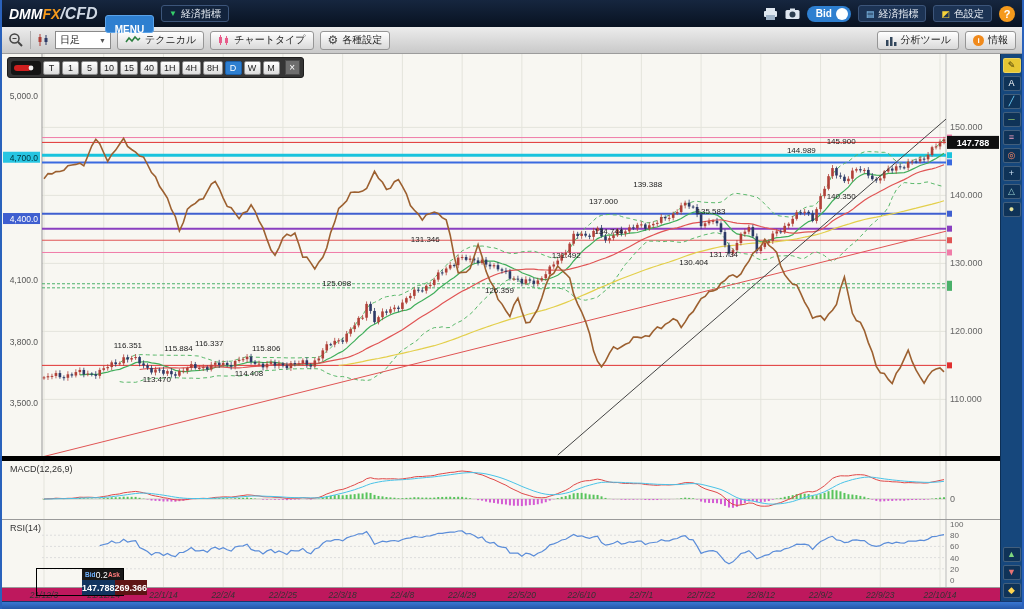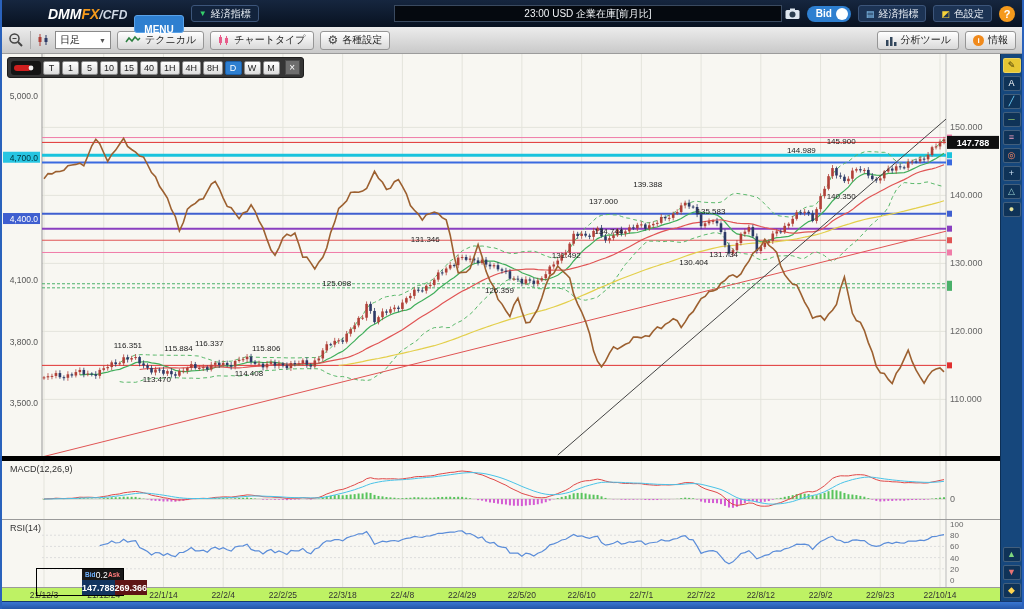--- a/index.html
+++ b/index.html
@@ -2,23 +2,23 @@
 <html><head>
 <meta charset="utf-8">
 <style>
   html,body{margin:0;padding:0;background:#555;}
   *{box-sizing:border-box;}
   .window{width:1024px;height:609px;position:relative;font-family:"Liberation Sans",sans-serif;
     border-left:2px solid #2a62bc;border-right:2px solid #2a62bc;background:#f7f6f1;overflow:hidden;}
   
   .topbar{height:27px;background:linear-gradient(#16263f,#081221);display:flex;align-items:center;gap:7px;padding:0 7px;position:relative;}
   .logo{font-style:italic;font-weight:bold;font-size:14px;letter-spacing:0;}
-  .logo .dmm{color:#fff;margin-left:39px;}
+  .logo .dmm{color:#fff;}
   .logo .fx{color:#f59a1c;}
-  .logo .cfd{color:#cfd8e4;font-size:12px;}
+  .logo .cfd{color:#cfd8e4;font-size:16px;}
   .menu-btn{background:#2e7fd0;border:1px solid #5aa2e8;border-radius:3px;color:#fff;font-size:10px;font-weight:bold;height:17px;padding:8px 9px;cursor:pointer;margin-top:20px;}
   .econ-pill{display:flex;align-items:center;gap:4px;background:#12233c;border:1px solid #3c557a;border-radius:3px;height:17px;padding:0 7px;color:#e8eef5;font-size:10px;}
   .econ-pill .tri{color:#35d06a;font-size:8px;}
   .ticker{position:absolute;left:392px;width:388px;height:17px;background:#05090f;border:1px solid #3a4a60;color:#f2f5f8;font-size:10px;display:flex;align-items:center;justify-content:center;}
   .top-right{margin-left:auto;display:flex;align-items:center;gap:7px;}
   .bid-toggle{display:flex;align-items:center;gap:4px;background:#2e7fd0;border-radius:9px;height:16px;padding:0 3px 0 9px;color:#fff;font-size:10px;font-weight:bold;cursor:pointer;}
   .bid-toggle .knob{width:12px;height:12px;border-radius:50%;background:#fff;}
   .dark-btn{display:flex;align-items:center;gap:4px;background:#1c3354;border:1px solid #3c557a;border-radius:3px;height:17px;padding:0 7px;color:#e8eef5;font-size:10px;cursor:pointer;}
   .dark-btn .cal{color:#8fd0ff;font-size:9px;}
   .dark-btn .pal{color:#f5d33a;font-size:9px;}
@@ -32,21 +32,21 @@
   .spacer{flex:1;}
   .info-i{width:11px;height:11px;border-radius:50%;background:#f08a1c;color:#fff;font-size:8px;font-weight:bold;display:flex;align-items:center;justify-content:center;}
   .gear{font-size:12px;color:#444;line-height:1;}
   
   .content{display:flex;height:547px;position:relative;}
   .chart-stack{width:998px;display:flex;flex-direction:column;}
   .panel{position:relative;background:#f8f7f2;}
   .main-panel{height:402px;}
   .macd-panel{height:63px;border-top:5px solid #000000;}
   .rsi-panel{height:68px;border-top:1px solid #9a9a9a;}
-  .date-axis{height:14px;border-top:1px solid #9a9a9a;background:#bef264;}
+  .date-axis{height:14px;border-top:1px solid #9a9a9a;background:#be185d;font-style:italic;}
   svg{display:block;}
   
   .tf-bar{position:absolute;top:3px;left:5px;display:flex;align-items:center;gap:2px;background:#353535;border:1px solid #1d1d1d;border-radius:3px;padding:2px 3px;z-index:5;}
   .tf-btn{min-width:17px;height:14px;padding:0 3px;background:linear-gradient(#fff,#dcdcdc);border:1px solid #8c8c8c;border-radius:2px;font-size:9px;color:#222;display:flex;align-items:center;justify-content:center;cursor:pointer;}
   .tf-btn.sel{background:#2e7fd0;color:#fff;border-color:#1b5fa8;}
   .tf-close{width:15px;height:15px;margin-left:3px;background:#6e6e6e;border:1px solid #4a4a4a;color:#fff;font-size:10px;display:flex;align-items:center;justify-content:center;cursor:pointer;}
   
   .quote-box{position:absolute;left:34px;top:514px;width:88px;z-index:6;border:1px solid #000;font-size:9px;padding-left:45px;}
   .spread-row{height:11px;background:#181818;color:#fff;display:flex;align-items:center;justify-content:space-between;padding:0 3px;}
   .spread-row .mini{font-size:6.5px;font-weight:bold;}
@@ -68,23 +68,20 @@
 <div class="window">
 
   <div class="topbar">
     <div class="logo">
       <span class="dmm">DMM</span><span class="fx">FX</span><span class="cfd">/CFD</span>
     </div>
     <button class="menu-btn">MENU</button>
     <div class="econ-pill">
       <span class="tri">▼</span>
       <span>経済指標</span>
-    </div>
-    <div class="ticker">
-      <span>23:00 USD 企業在庫[前月比]</span>
     </div>
     <div class="top-right">
       <svg width="15" height="14" viewBox="0 0 15 14">
           <rect x="3" y="1" width="9" height="3" fill="#dfe7f0"></rect>
           <rect x="1" y="4" width="13" height="6" rx="1" fill="#dfe7f0"></rect>
           <rect x="3" y="8" width="9" height="5" fill="#9fb3c8"></rect>
         </svg>
       <svg width="15" height="12" viewBox="0 0 15 12">
           <rect x="0.5" y="2" width="14" height="9" rx="1.5" fill="#dfe7f0"></rect>
           <circle cx="7.5" cy="6.5" r="3" fill="#2c3e50"></circle>

